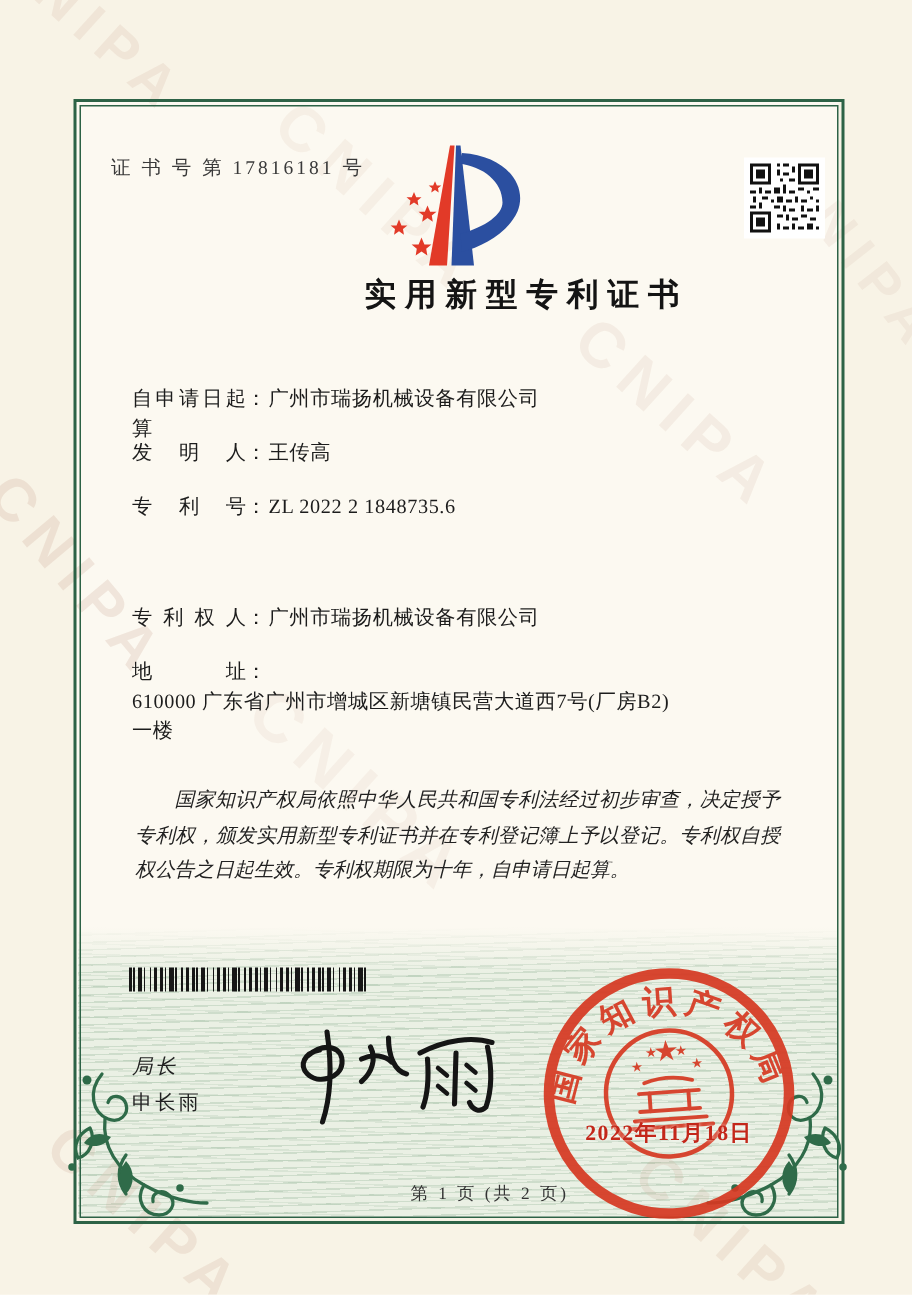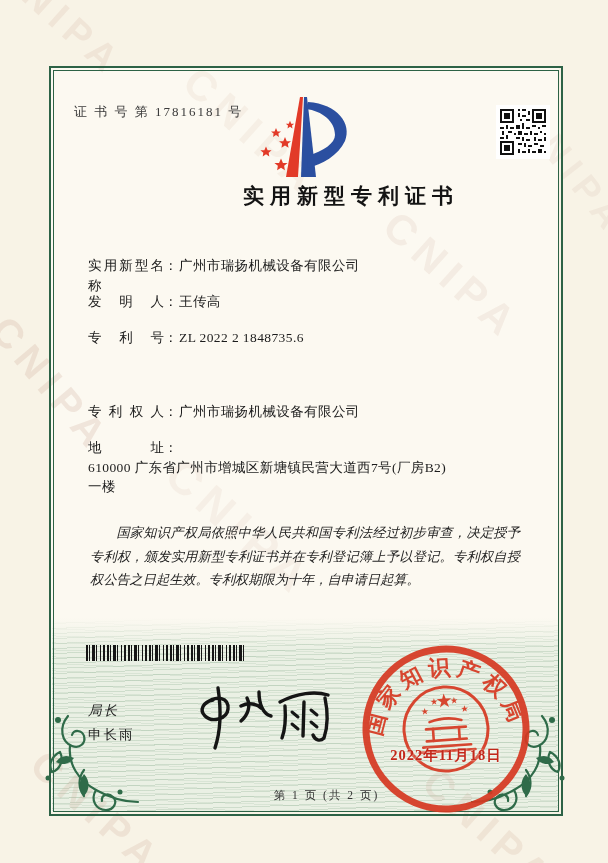--- a/index.html
+++ b/index.html
@@ -117,21 +117,21 @@
       <rect x="19" y="3" width="3" height="3"></rect>
       <path d="M1,17h7v7h-7z M2,18v5h5v-5z" fill-rule="evenodd"></path>
       <rect x="3" y="19" width="3" height="3"></rect>
       <path d="M10,1h1v1h-1z M12,1h2v1h-2z M15,2h1v2h-1z M10,3h1v2h-1z M12,4h2v1h-2z M11,6h1v1h-1z M14,6h2v1h-2z M1,10h2v1h-2z M4,9h1v2h-1z M6,10h2v1h-2z M9,9h2v2h-2z M12,8h1v3h-1z M14,10h2v1h-2z M17,9h2v1h-2z M20,10h1v1h-1z M22,9h2v1h-2z M2,12h1v2h-1z M5,12h2v1h-2z M8,13h1v1h-1z M10,12h2v2h-2z M13,13h2v1h-2z M16,12h1v2h-1z M18,13h2v1h-2z M21,12h1v1h-1z M23,13h1v1h-1z M1,15h2v1h-2z M4,14h1v2h-1z M9,15h2v1h-2z M12,15h1v2h-1z M14,16h2v1h-2z M18,15h1v2h-1z M20,16h2v1h-2z M23,15h1v2h-1z M10,18h2v1h-2z M13,18h1v2h-1z M15,19h2v1h-2z M18,18h2v1h-2z M21,19h2v1h-2z M10,21h1v2h-1z M12,22h2v1h-2z M15,21h1v2h-1z M17,22h2v1h-2z M20,21h2v2h-2z M23,22h1v1h-1z"></path>
     </g>
   </svg>
 
   <div class="title">实用新型专利证书</div>
 
   <div class="row" style="top:256px">
-    <span class="flabel">实用新型名称</span><span class="fcolon">：</span><span class="fvalue">广州市瑞扬机械设备有限公司</span>
+    <span class="flabel">自申请日起算</span><span class="fcolon">：</span><span class="fvalue">广州市瑞扬机械设备有限公司</span>
   </div>
   <div class="row" style="top:292px">
     <span class="flabel">发明人</span><span class="fcolon">：</span><span class="fvalue">王传高</span>
   </div>
   <div class="row" style="top:328px">
     <span class="flabel">专利号</span><span class="fcolon">：</span><span class="fvalue">ZL 2022 2 1848735.6</span>
   </div>
   <div class="row" style="top:402px">
     <span class="flabel">专利权人</span><span class="fcolon">：</span><span class="fvalue">广州市瑞扬机械设备有限公司</span>
   </div>

